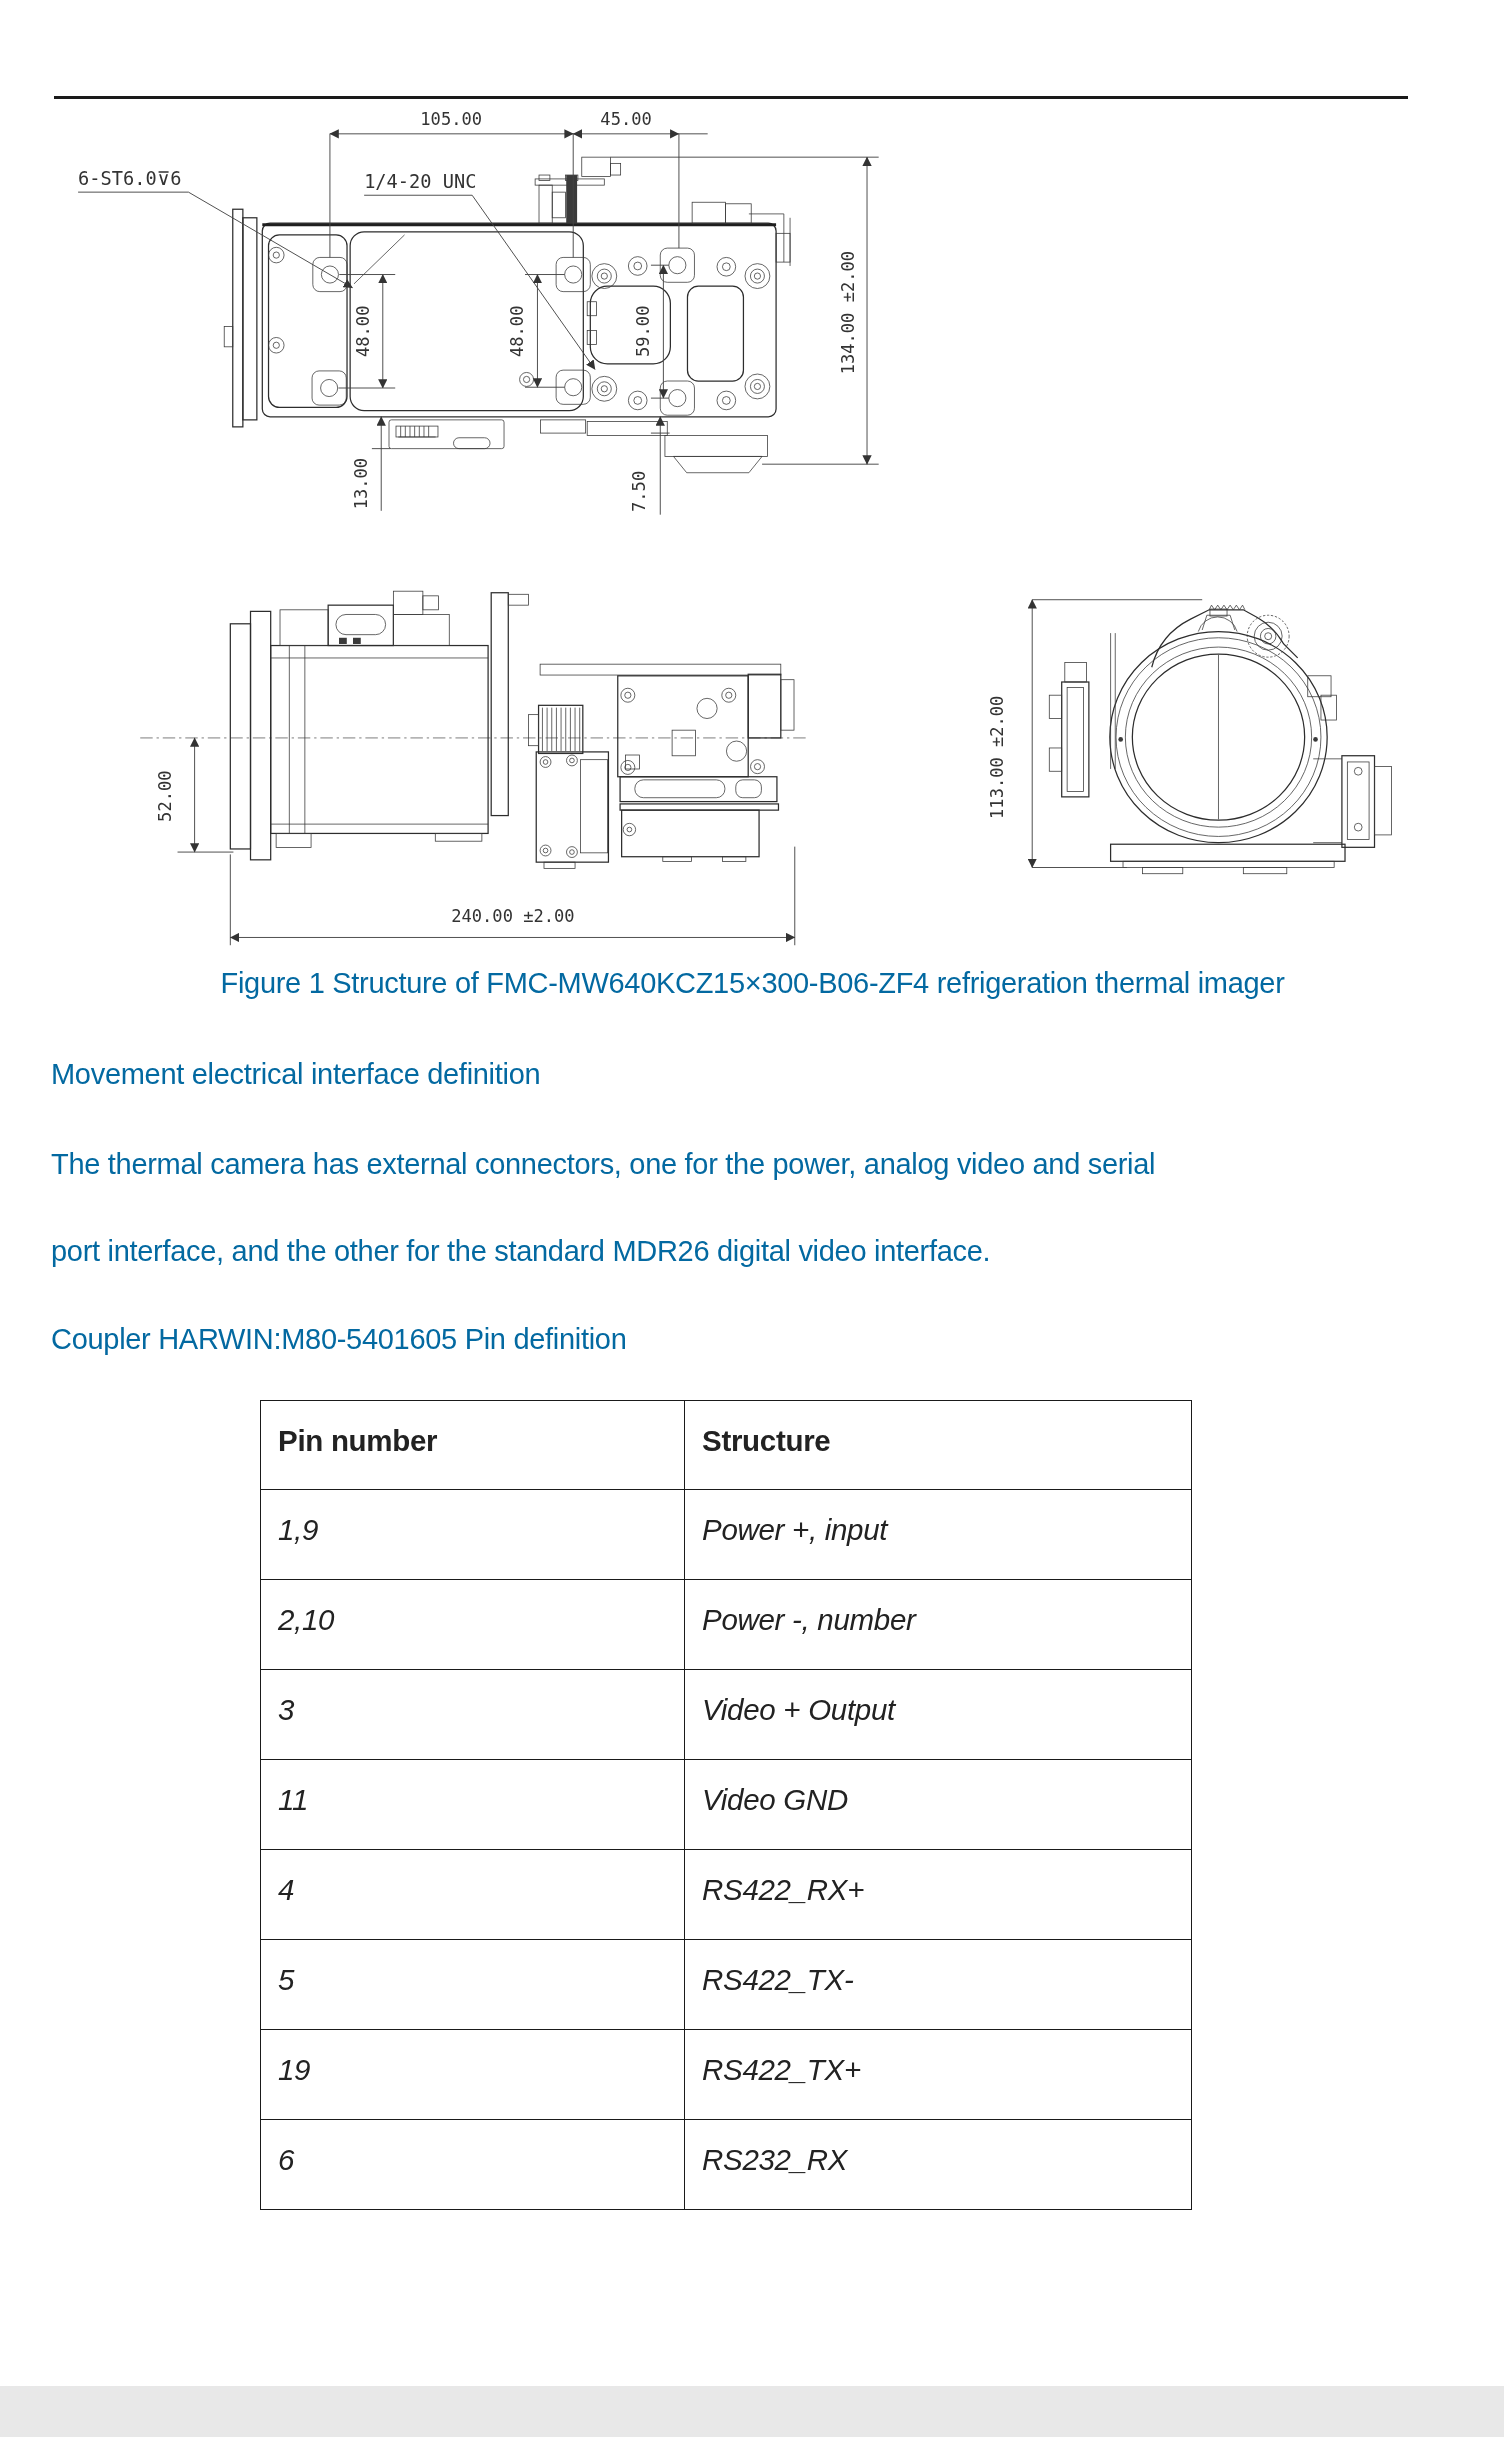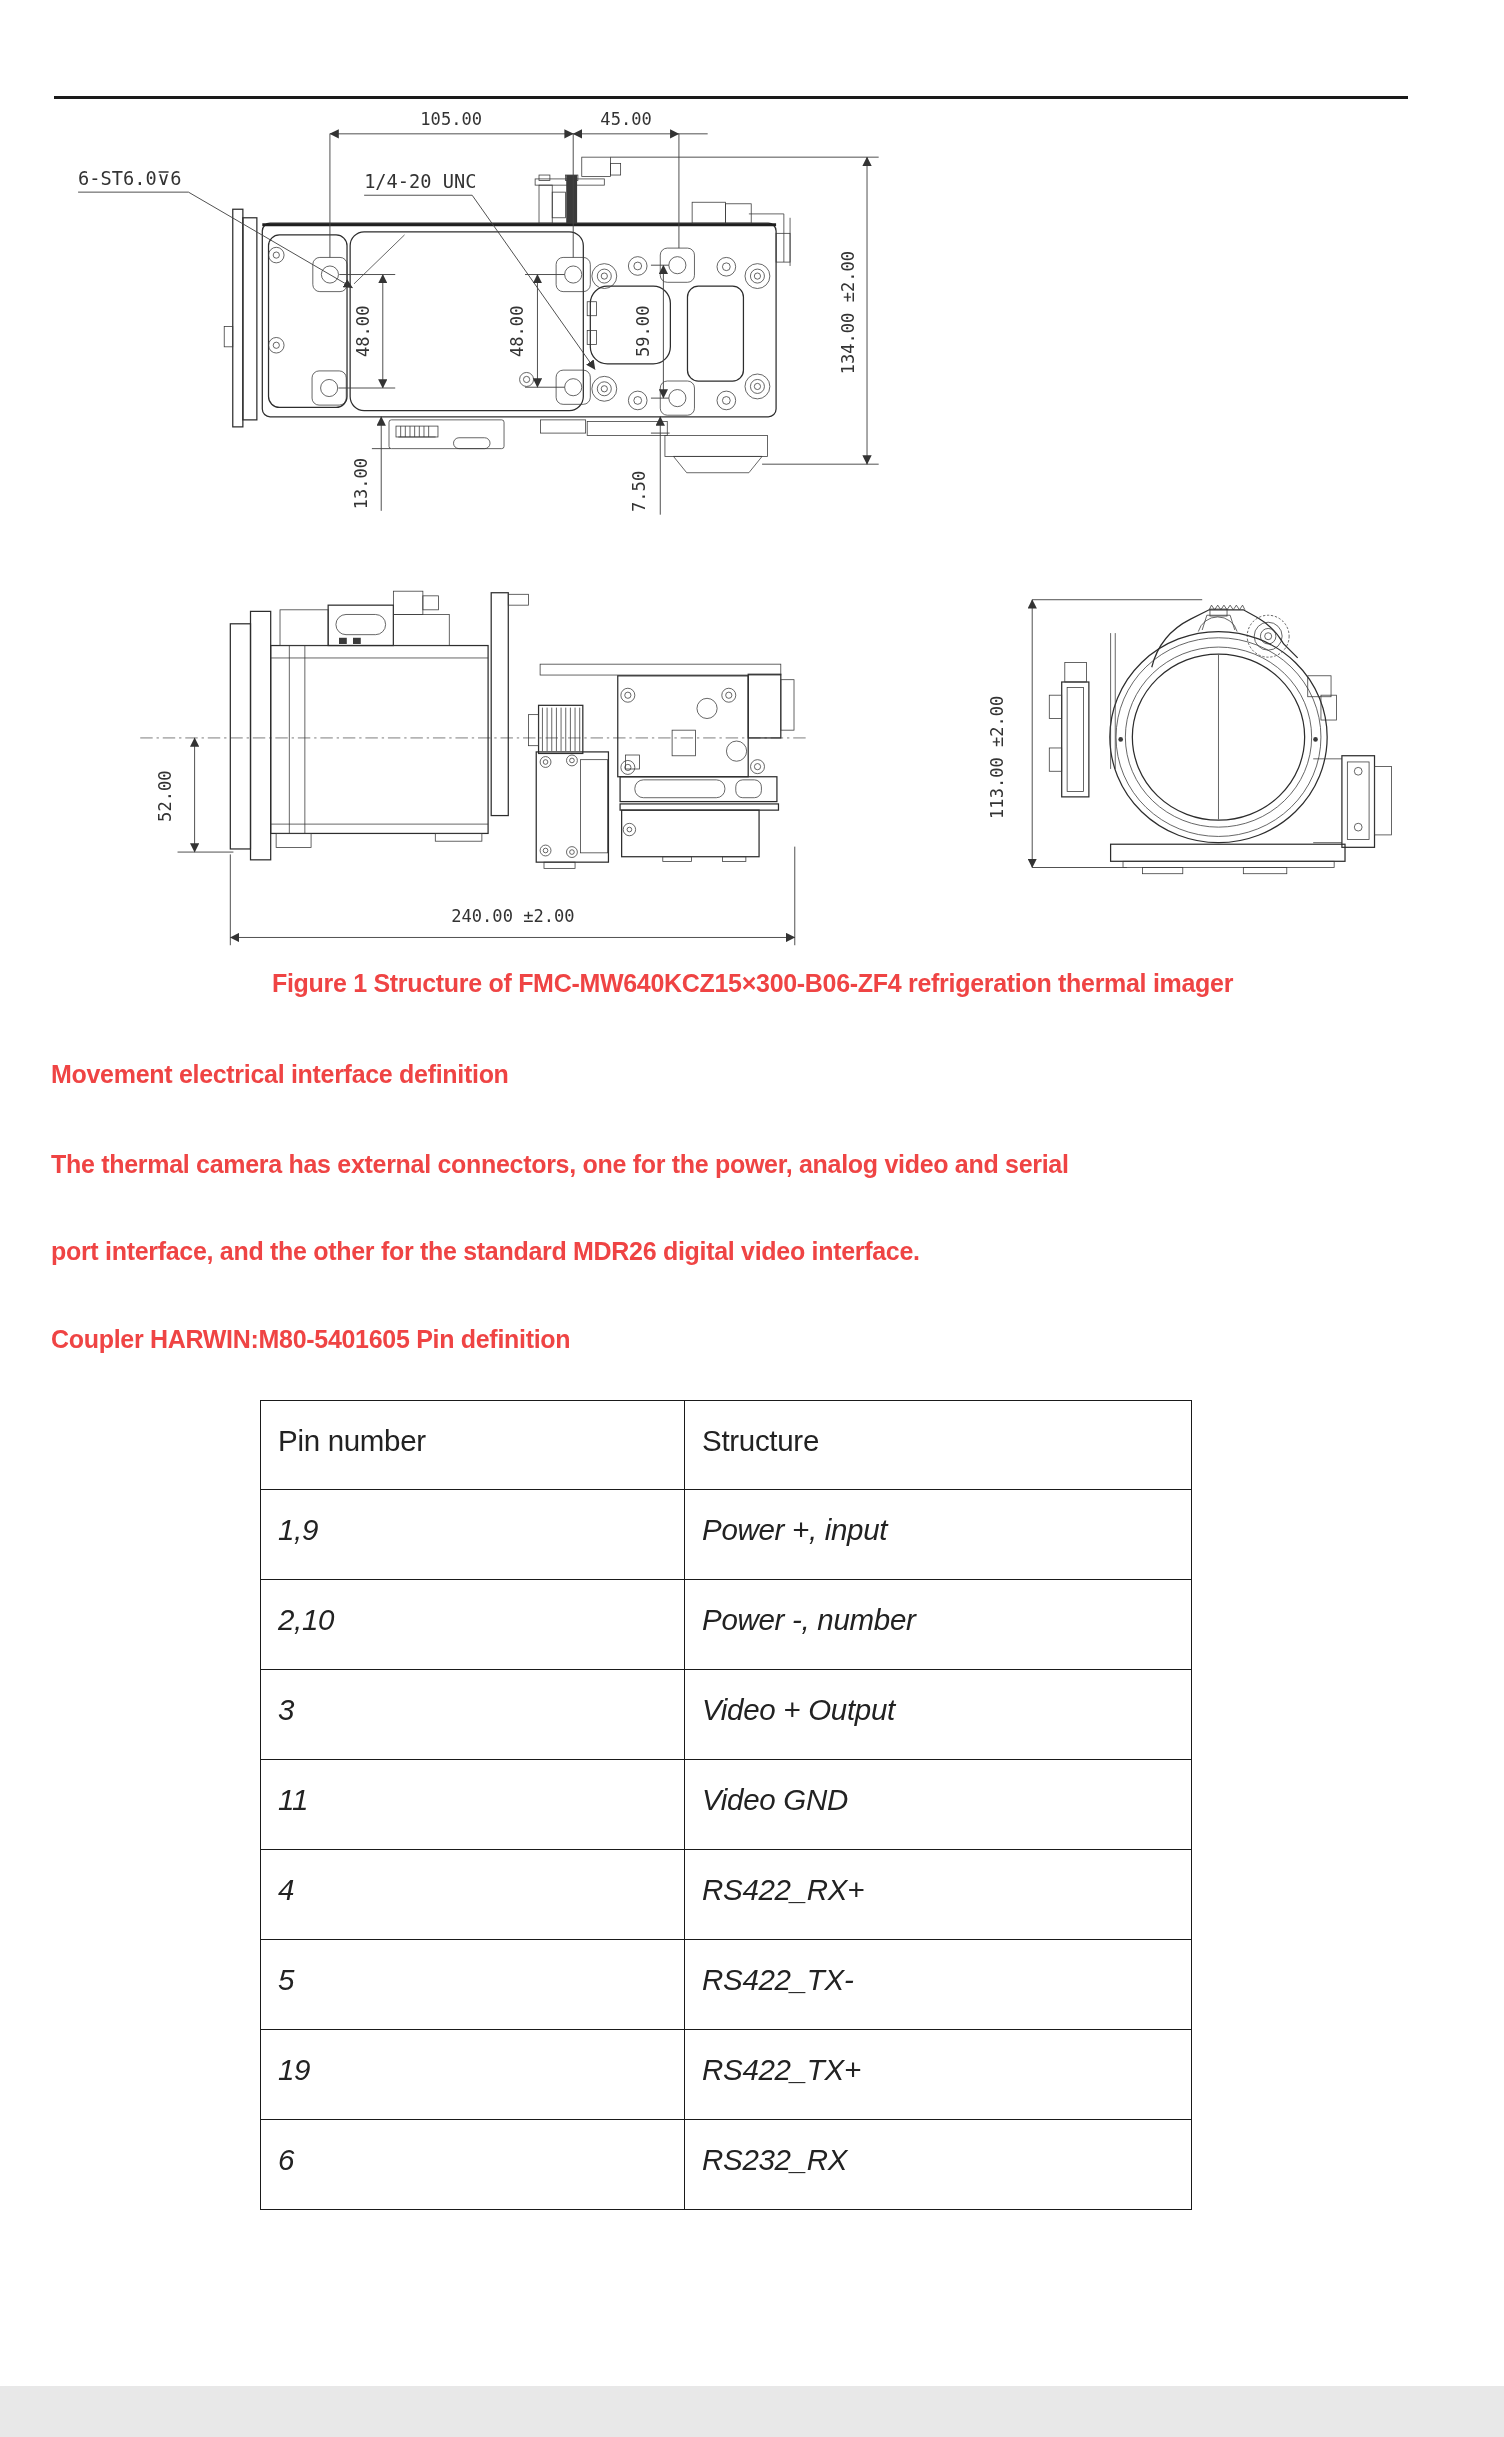--- a/index.html
+++ b/index.html
@@ -1,30 +1,30 @@
 <!DOCTYPE html>
 <html style="font-size:12.4px"><head>
 <meta charset="utf-8">
 <style>
   html,body{margin:0;padding:0;background:#e8e8e8;}
   .page{position:relative;width:1505px;height:2386px;background:#ffffff;margin:0 auto;
         font-family:"Liberation Sans",sans-serif;color:#1c1c1c;overflow:hidden;}
   .top-rule{position:absolute;left:54px;top:96px;width:1354px;height:3.1px;background:#1a1a1a;}
   .drawing{position:absolute;}
-  .txt{position:absolute;font-size:25px;line-height:36px;letter-spacing:-0.3px;color:#ef4444;white-space:nowrap;font-weight:bold;}
+  .txt{position:absolute;font-size:29px;line-height:36px;letter-spacing:-0.3px;color:#0369a1;white-space:nowrap;}
   .caption{left:0;right:0;top:965px;text-align:center;}
   .h-move{left:51px;top:1056px;}
   .p1{left:51px;top:1146px;}
   .p2{left:51px;top:1233px;}
   .h-coupler{left:51px;top:1321px;}
   
   .pin-table{position:absolute;left:260px;top:1400px;border-collapse:collapse;table-layout:fixed;width:931px;}
   .pin-table td{border:1.9px solid #1a1a1a;vertical-align:top;padding:23px 14px 0 17px;
                 font-size:29.5px;letter-spacing:-0.3px;color:#222;}
-  .pin-table tr.hdr td{height:65px;}
+  .pin-table tr.hdr td{height:65px;font-weight:bold;}
   .pin-table tr.row td{height:66px;font-style:italic;}
   
   svg .ol{fill:none;stroke:#2d2d2d;stroke-width:1.6;}
   svg .tl{fill:none;stroke:#3a3a3a;stroke-width:1;}
   svg .thk{stroke:#1f1f1f;stroke-width:4;}
   svg .dl{fill:none;stroke:#444;stroke-width:1.2;}
   svg .cl{fill:none;stroke:#555;stroke-width:1;stroke-dasharray:16 5 3 5;}
   svg .df{fill:#3a3a3a;stroke:none;}
   svg text.dim{font-family:"DejaVu Sans Mono",monospace;font-size:22px;fill:#333;letter-spacing:0;}
   svg text.note{font-family:"DejaVu Sans Mono",monospace;font-size:24px;fill:#333;}

